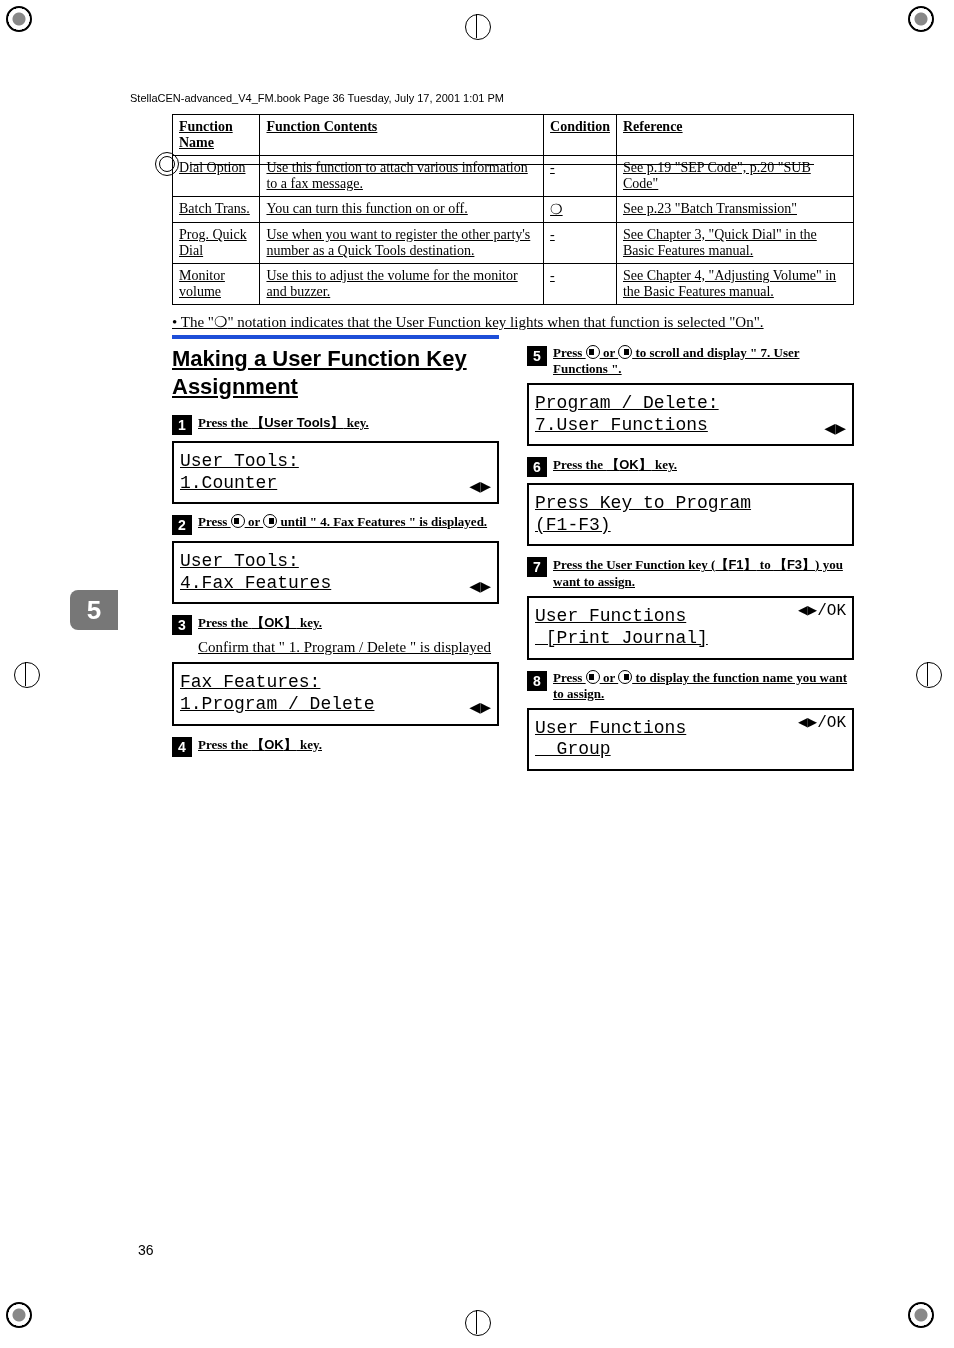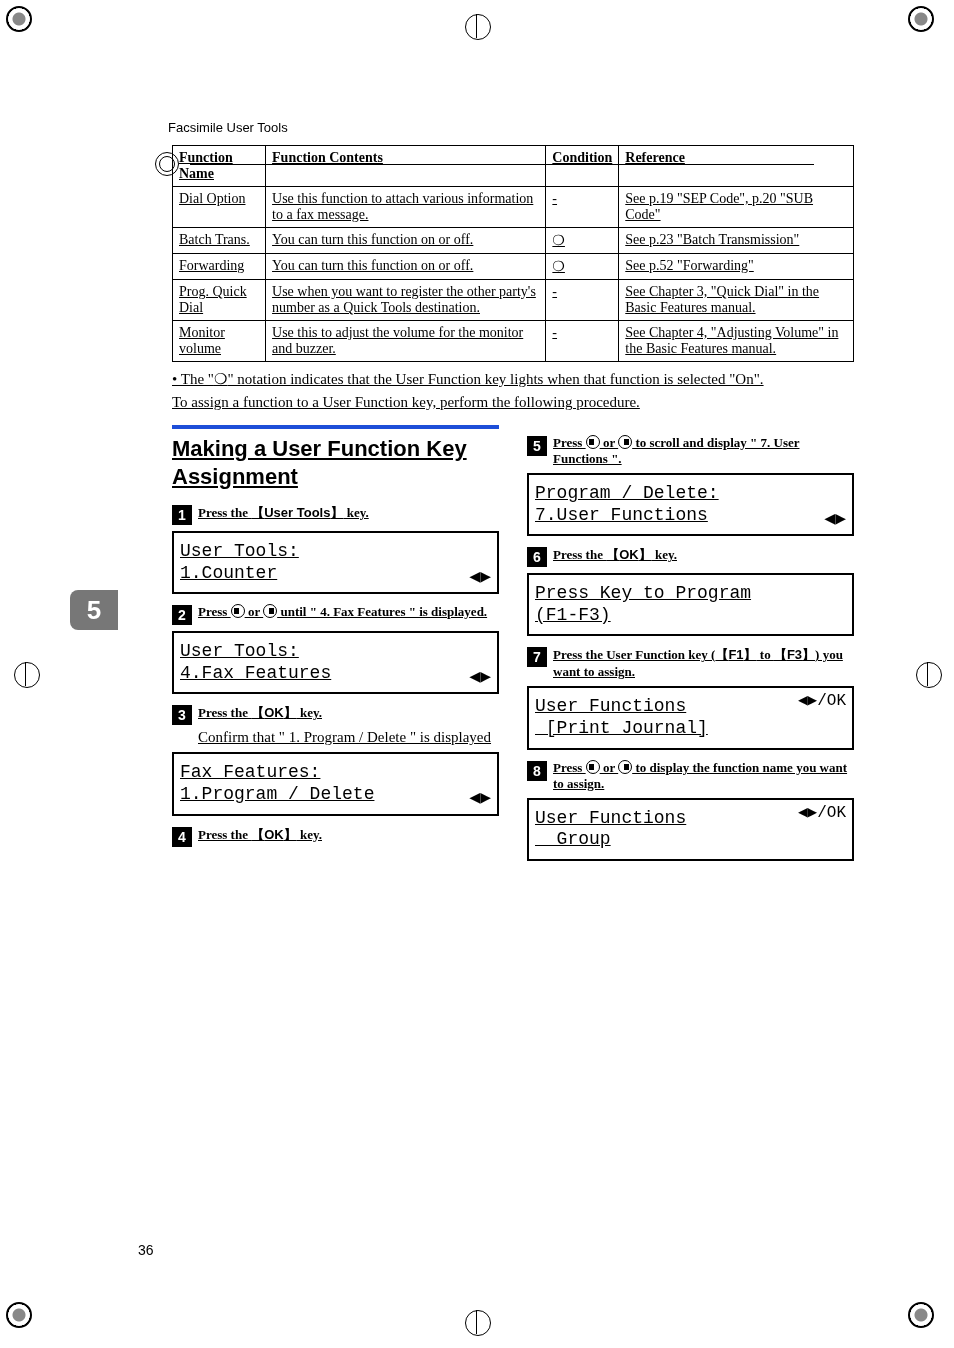--- a/index.html
+++ b/index.html
@@ -243,21 +243,21 @@
 <div class="corner bottom-left"></div>
 <div class="corner bottom-right"></div>
 <div class="side-mark sm-left"></div>
 <div class="side-mark sm-right"></div>
 <div class="side-mark sm-top"></div>
 <div class="side-mark sm-bottom"></div>
 
 <div class="page">
   <div class="header-spiro"></div>
   <div class="header-line"></div>
-  <div class="section-title">Facsimile User Tools</div>
+  <div class="book-header">StellaCEN-advanced_V4_FM.book  Page 36  Tuesday, July 17, 2001  1:01 PM</div>
 
   <div class="content">
     <table class="func">
       <thead>
         <tr>
           <th>Function Name</th>
           <th>Function Contents</th>
           <th>Condition</th>
           <th>Reference</th>
         </tr>
@@ -269,44 +269,37 @@
             <td class="cond">-</td>
             <td>See p.19 "SEP Code", p.20 "SUB Code"</td>
           </tr>
           <tr>
             <td>Batch Trans.</td>
             <td>You can turn this function on or off.</td>
             <td class="cond">❍</td>
             <td>See p.23 "Batch Transmission"</td>
           </tr>
           <tr>
-            <td>Forwarding</td>
-            <td>You can turn this function on or off.</td>
-            <td class="cond">❍</td>
-            <td>See p.52 "Forwarding"</td>
-          </tr>
-          <tr>
             <td>Prog. Quick Dial</td>
             <td>Use when you want to register the other party's number as a Quick Tools destination.</td>
             <td class="cond">-</td>
             <td>See Chapter 3, "Quick Dial" in the Basic Features manual.</td>
           </tr>
           <tr>
             <td>Monitor volume</td>
             <td>Use this to adjust the volume for the monitor and buzzer.</td>
             <td class="cond">-</td>
             <td>See Chapter 4, "Adjusting Volume" in the Basic Features manual.</td>
           </tr>
         </tbody>
     </table>
 
     <div class="bullet-note">
       <span>•  The "</span><span class="circ">❍</span><span>" notation indicates that the User Function key lights when that function is selected "On".</span>
     </div>
-    <div class="assign-note">To assign a function to a User Function key, perform the following procedure.</div>
 
     <div class="columns">
       <div class="col">
         <div class="heading-bar">Making a User Function Key Assignment</div>
         <div id="steps-left">
             <div class="step">
               <span class="step-num">1</span>
               <span class="step-text">Press the <span class="keycap">User Tools</span> key.</span>
             </div>
             <div class="lcd">User Tools:

